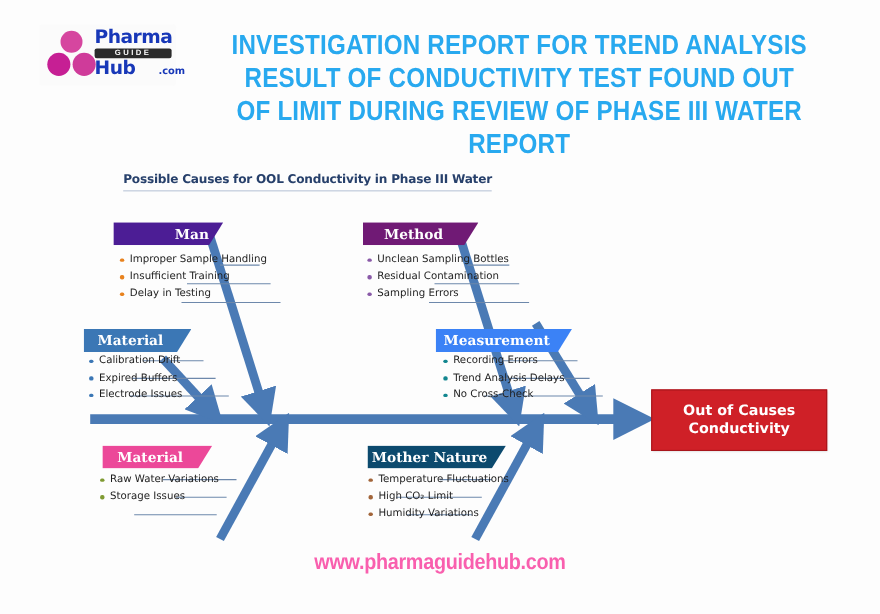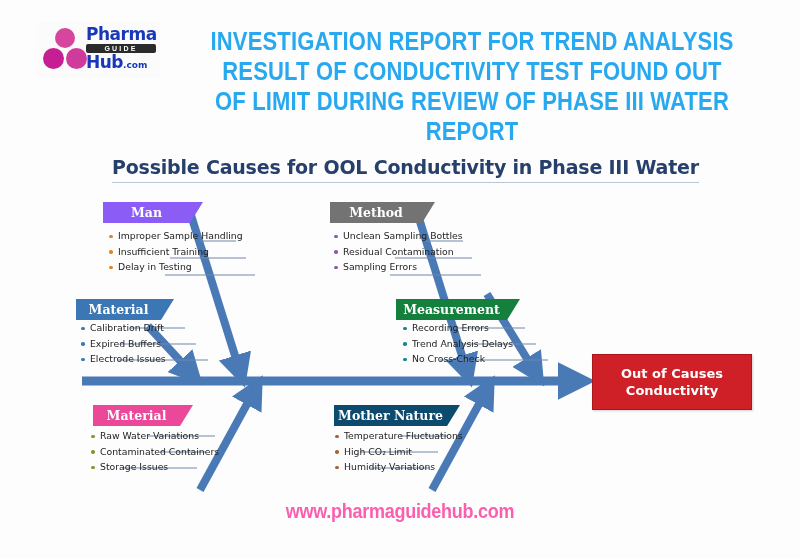--- a/index.html
+++ b/index.html
@@ -73,20 +73,21 @@
     font-family: "DejaVu Sans", sans-serif;
     font-weight: bold;
     font-size: 17px;
     color: #1838b8;
     line-height: 17px;
     letter-spacing: -0.5px;
   }
   .logo-hub .dotcom {
     font-size: 9px;
     letter-spacing: 0;
+    padding-left: 21px;
   }
 
   #title {
     position: absolute;
     left: 168px;
     top: 26px;
     width: 608px;
     text-align: center;
     color: #28a9ef;
     font-family: "Liberation Sans Narrow", "Liberation Sans", sans-serif;
@@ -106,21 +107,21 @@
     width: 800px;
     height: 350px;
   }
   #diagram-title {
     position: absolute;
     left: 112px;
     top: 10px;
     color: #27406b;
     font-family: "DejaVu Sans", sans-serif;
     font-weight: bold;
-    font-size: 19px;
+    font-size: 11px;
     letter-spacing: -0.2px;
     padding-bottom: 4px;
     border-bottom: 1.5px solid #b9c5d8;
     white-space: nowrap;
   }
 
   #svg-layer {
     position: absolute;
     left: 0; top: 0;
     width: 800px;
@@ -260,52 +261,51 @@
       <line x1="215" y1="290" x2="148" y2="290"></line>
       <line x1="206" y1="306" x2="160" y2="306"></line>
       <line x1="197" y1="322" x2="122" y2="322"></line>
 
       <line x1="447" y1="290" x2="400" y2="290"></line>
       <line x1="438" y1="306" x2="360" y2="306"></line>
       <line x1="429" y1="322" x2="370" y2="322"></line>
     </g>
   </svg>
 
-  <div class="cat-box" style="left:103px; top:56px; width:100px; background:#8b5cf6;">Man</div>
+  <div class="cat-box" style="left:103px; top:56px; width:100px; background:#4c1d95;text-align:right;">Man</div>
   <div class="cause-list" style="left:108px; top:82px; color:#e8821e;">
     <div><span style="color:#1d1d1d">Improper Sample Handling</span></div>
     <div><span style="color:#1d1d1d">Insufficient Training</span></div>
     <div><span style="color:#1d1d1d">Delay in Testing</span></div>
   </div>
 
-  <div class="cat-box" style="left:330px; top:56px; width:105px; background:#737373;">Method</div>
+  <div class="cat-box" style="left:330px; top:56px; width:105px; background:#701a75;">Method</div>
   <div class="cause-list" style="left:333px; top:82px; color:#8a5aa8;">
     <div><span style="color:#1d1d1d">Unclean Sampling Bottles</span></div>
     <div><span style="color:#1d1d1d">Residual Contamination</span></div>
     <div><span style="color:#1d1d1d">Sampling Errors</span></div>
   </div>
 
   <div class="cat-box" style="left:76px; top:153px; width:98px; background:#3b77b5;">Material</div>
   <div class="cause-list" style="left:80px; top:174px; color:#3b77b5;">
     <div><span style="color:#1d1d1d">Calibration Drift</span></div>
     <div><span style="color:#1d1d1d">Expired Buffers</span></div>
     <div><span style="color:#1d1d1d">Electrode Issues</span></div>
   </div>
 
-  <div class="cat-box" style="left:396px; top:153px; width:124px; background:#15803d;">Measurement</div>
+  <div class="cat-box" style="left:396px; top:153px; width:124px; background:#3b82f6;">Measurement</div>
   <div class="cause-list" style="left:402px; top:174px; color:#12868f;">
     <div><span style="color:#1d1d1d">Recording Errors</span></div>
     <div><span style="color:#1d1d1d">Trend Analysis Delays</span></div>
     <div><span style="color:#1d1d1d">No Cross-Check</span></div>
   </div>
 
   <div class="cat-box" style="left:93px; top:259px; width:100px; background:#ec4899;">Material</div>
   <div class="cause-list" style="left:90px; top:282px; color:#7f9a32;">
     <div><span style="color:#1d1d1d">Raw Water Variations</span></div>
-    <div><span style="color:#1d1d1d">Contaminated Containers</span></div>
     <div><span style="color:#1d1d1d">Storage Issues</span></div>
   </div>
 
   <div class="cat-box" style="left:334px; top:259px; width:126px; background:#0c4a6e;">Mother Nature</div>
   <div class="cause-list" style="left:334px; top:282px; color:#a2653a;">
     <div><span style="color:#1d1d1d">Temperature Fluctuations</span></div>
     <div><span style="color:#1d1d1d">High CO₂ Limit</span></div>
     <div><span style="color:#1d1d1d">Humidity Variations</span></div>
   </div>
 

